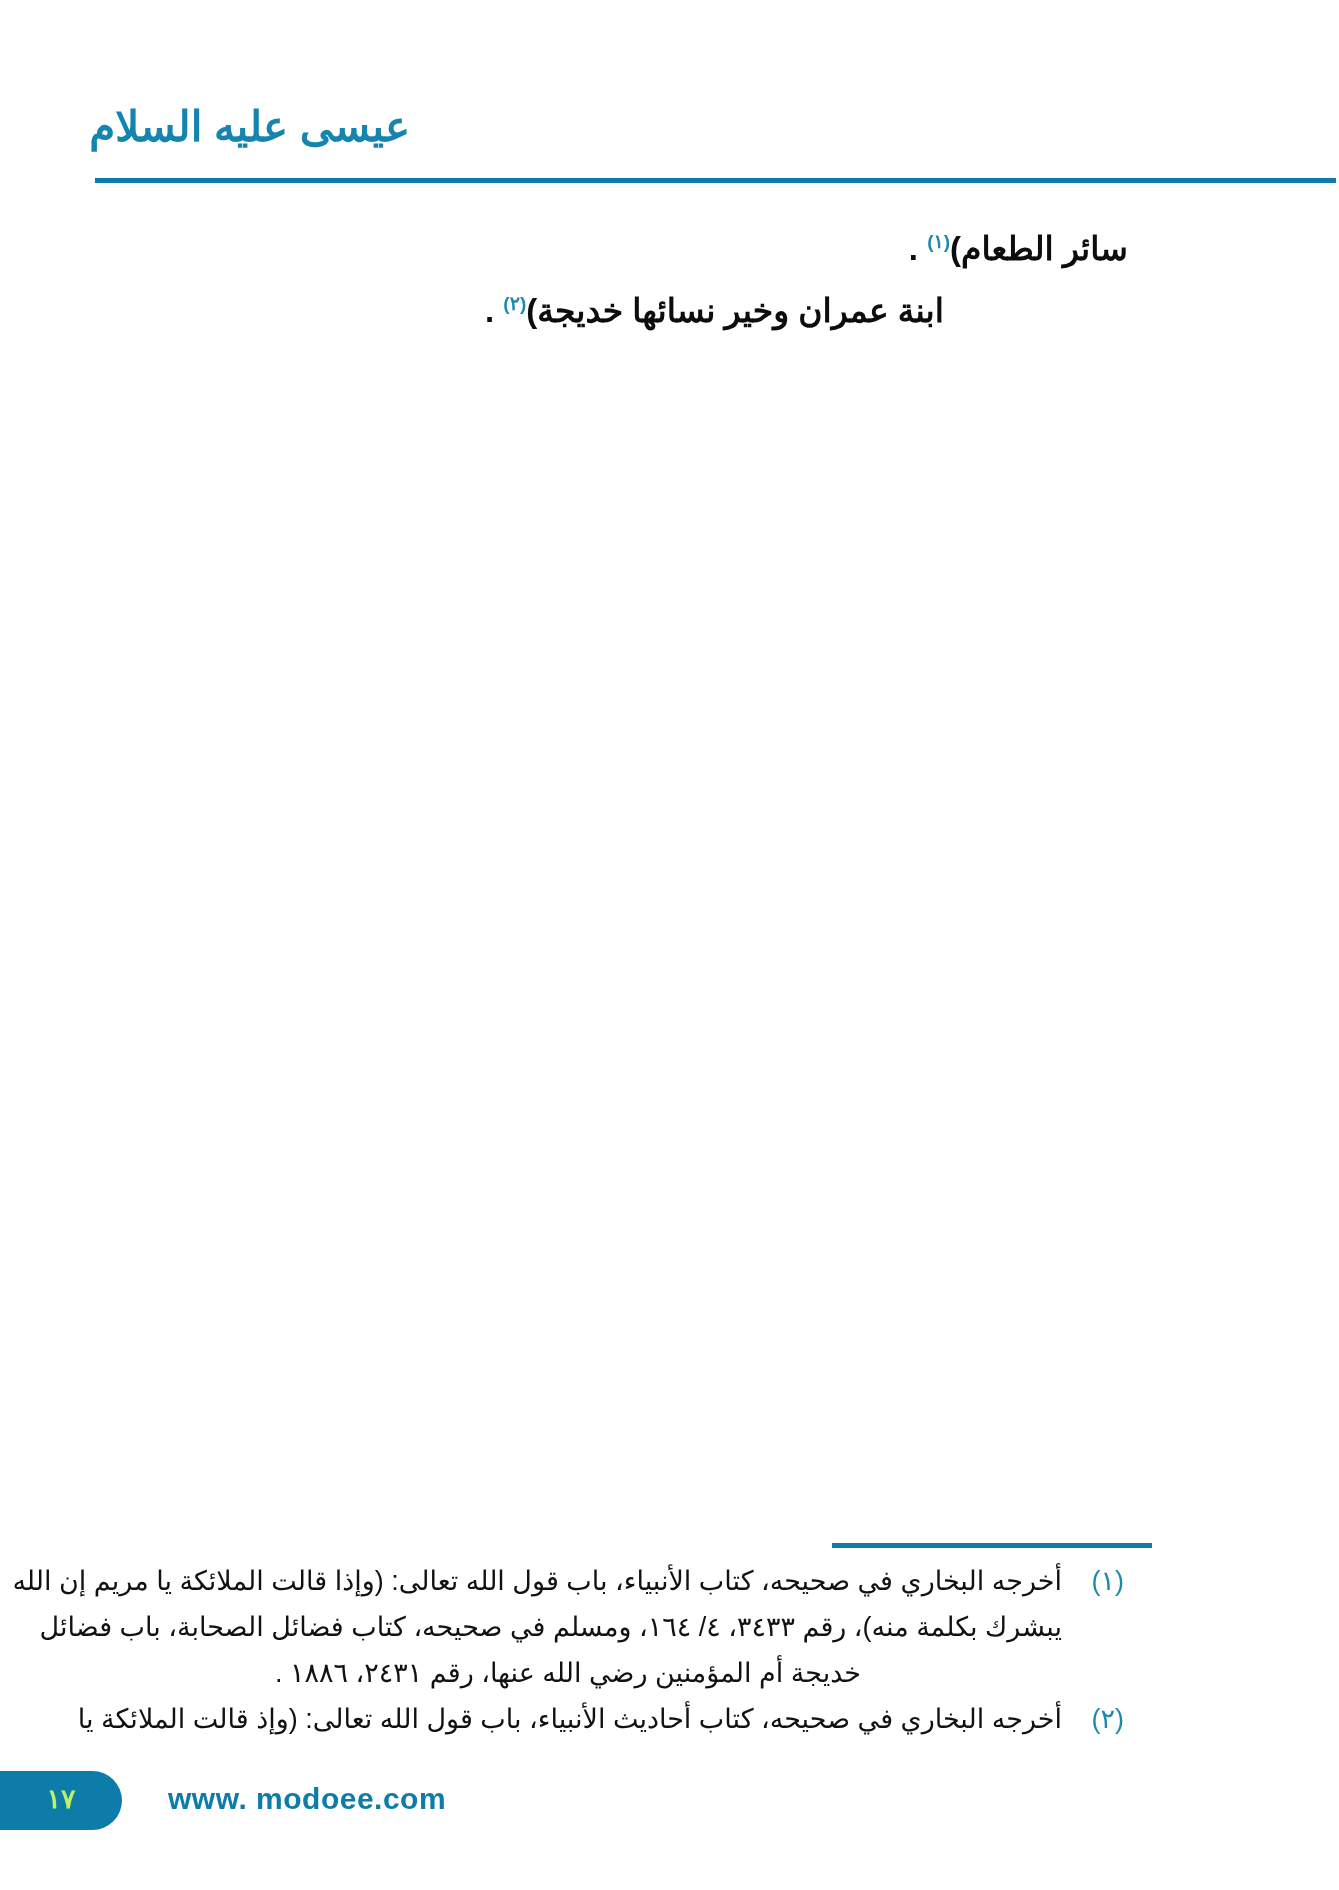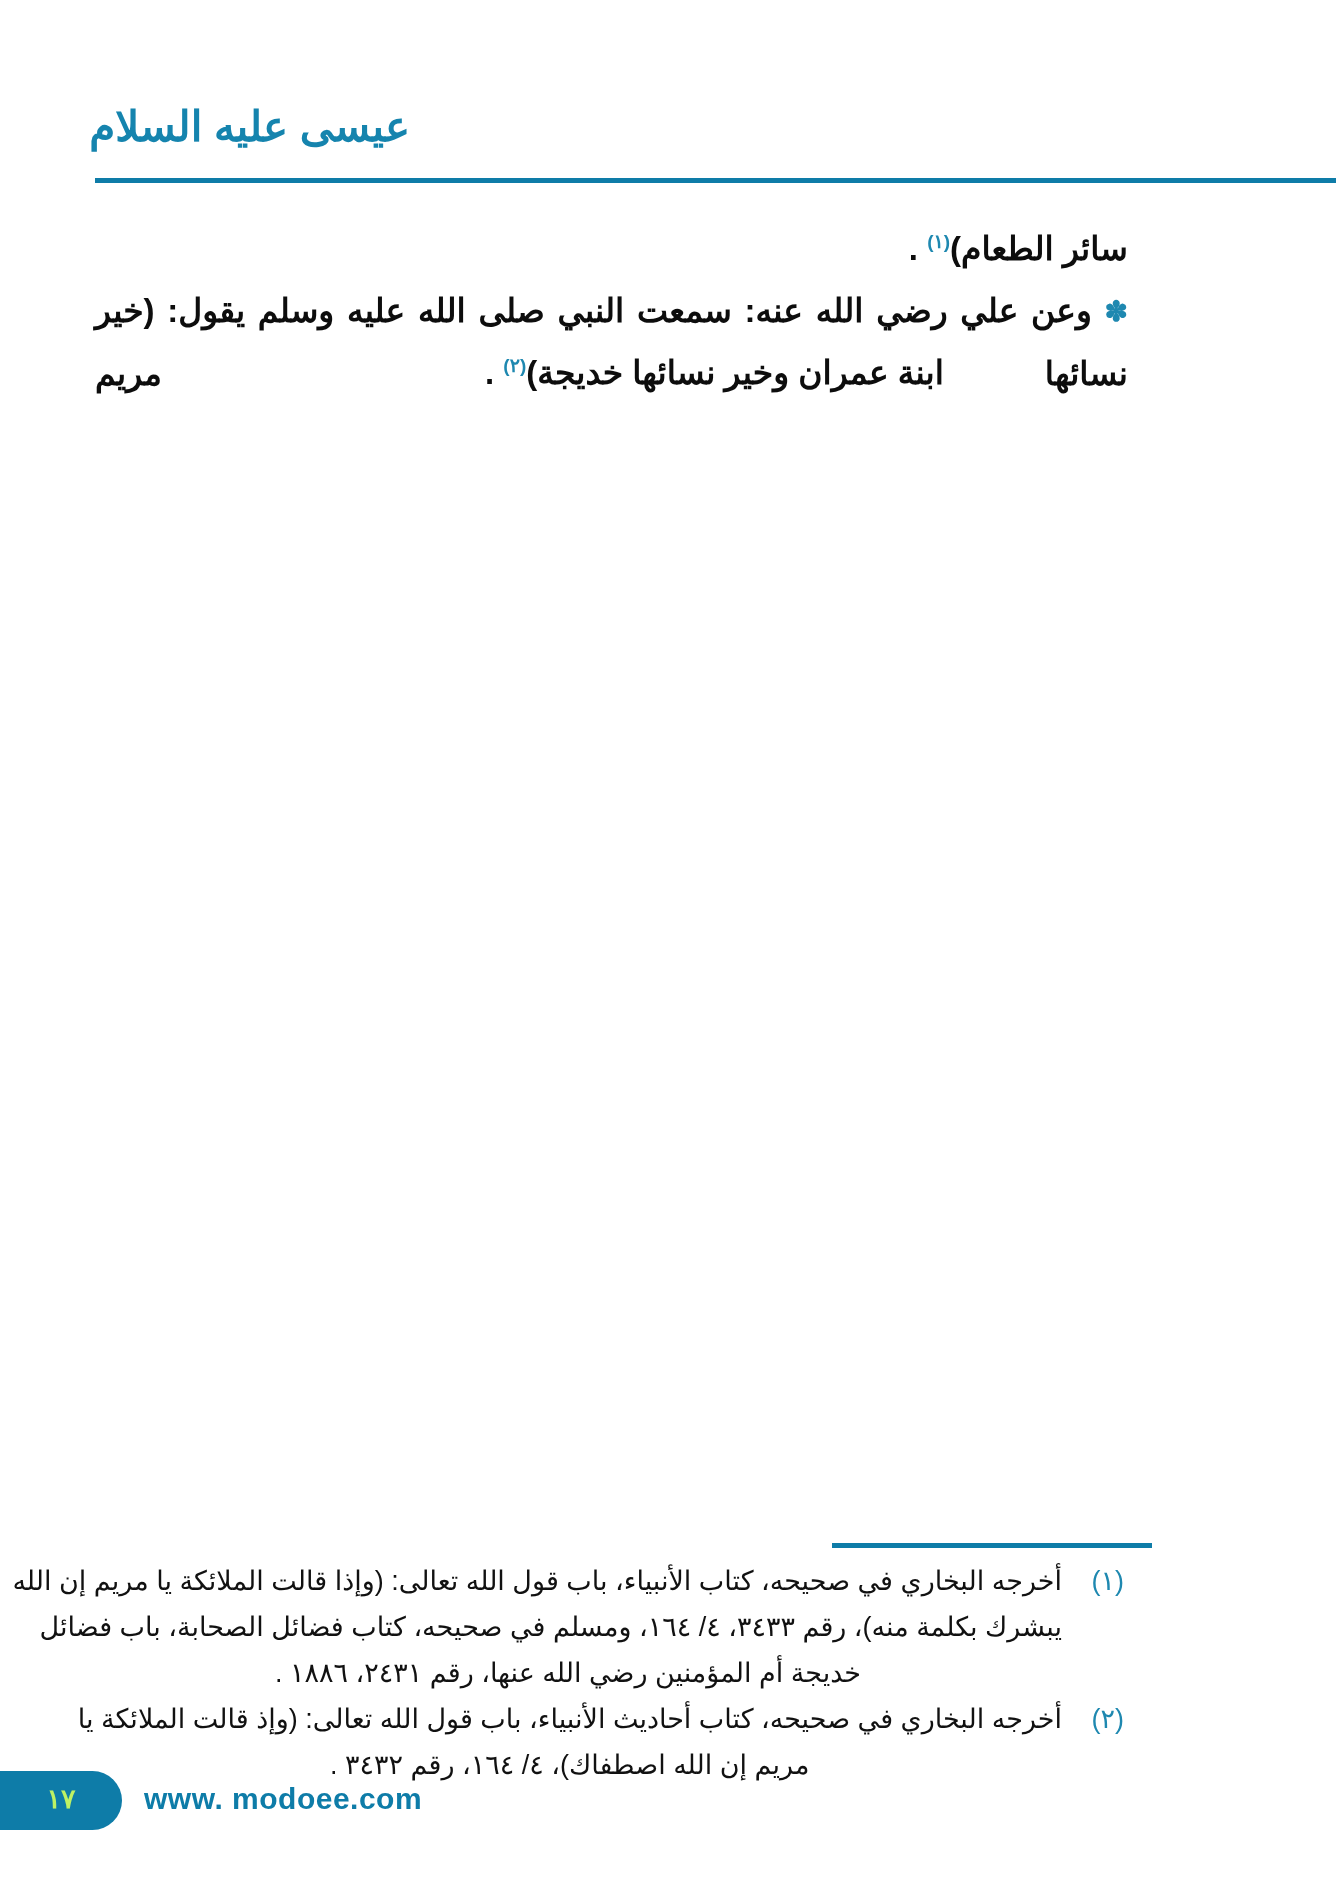--- a/index.html
+++ b/index.html
@@ -102,21 +102,21 @@
     border-radius:0 30px 30px 0;
     color:#bef264;
     font-size:27px;
     font-weight:bold;
     text-align:center;
     line-height:56px;
     direction:rtl;
   }
   .site-url{
     position:absolute;
-    left:144px;top:1782px;
+    left:168px;top:1782px;
     color:#0e7ca8;
     font-size:30px;
     font-weight:bold;
     letter-spacing:0.5px;
     text-align:center;
   }
 </style>
 </head>
 <body>
 
@@ -126,24 +126,20 @@
   <div class="header-rule"></div>
 
   <div class="body-text">
 
 
 
     <div class="line align-right">
       <span>سائر الطعام)</span><span class="fn-ref">(١)</span><span> .</span>
     </div>
 
-    <div class="line justified">
-      <span class="bullet">✽</span>
-      <span>وعن علي رضي الله عنه: سمعت النبي صلى الله عليه وسلم يقول: (خير نسائها مريم</span>
-    </div>
 
     <div class="line align-left p2-last">
       <span>ابنة عمران وخير نسائها خديجة)</span><span class="fn-ref">(٢)</span><span> .</span>
     </div>
 
   </div>
 
   <div class="footnote-rule"></div>
 
   <div class="footnotes">
@@ -151,21 +147,20 @@
     <div class="footnote">
       <span class="fn-marker">(١)</span>
       <div class="fn-line">أخرجه البخاري في صحيحه، كتاب الأنبياء، باب قول الله تعالى: (وإذا قالت الملائكة يا مريم إن الله</div>
       <div class="fn-line">يبشرك بكلمة منه)، رقم ٣٤٣٣، ٤/ ١٦٤، ومسلم في صحيحه، كتاب فضائل الصحابة، باب فضائل</div>
       <div class="fn-line fn-last fn1-last">خديجة أم المؤمنين رضي الله عنها، رقم ٢٤٣١، ١٨٨٦ .</div>
     </div>
 
     <div class="footnote">
       <span class="fn-marker">(٢)</span>
       <div class="fn-line">أخرجه البخاري في صحيحه، كتاب أحاديث الأنبياء، باب قول الله تعالى: (وإذ قالت الملائكة يا</div>
-      <div class="fn-line fn-last fn2-last">مريم إن الله اصطفاك)، ٤/ ١٦٤، رقم ٣٤٣٢ .</div>
     </div>
 
   </div>
 
   <div class="page-tab">
     <span>١٧</span>
   </div>
   <div class="site-url">www. modoee.com</div>
 
 </div>

